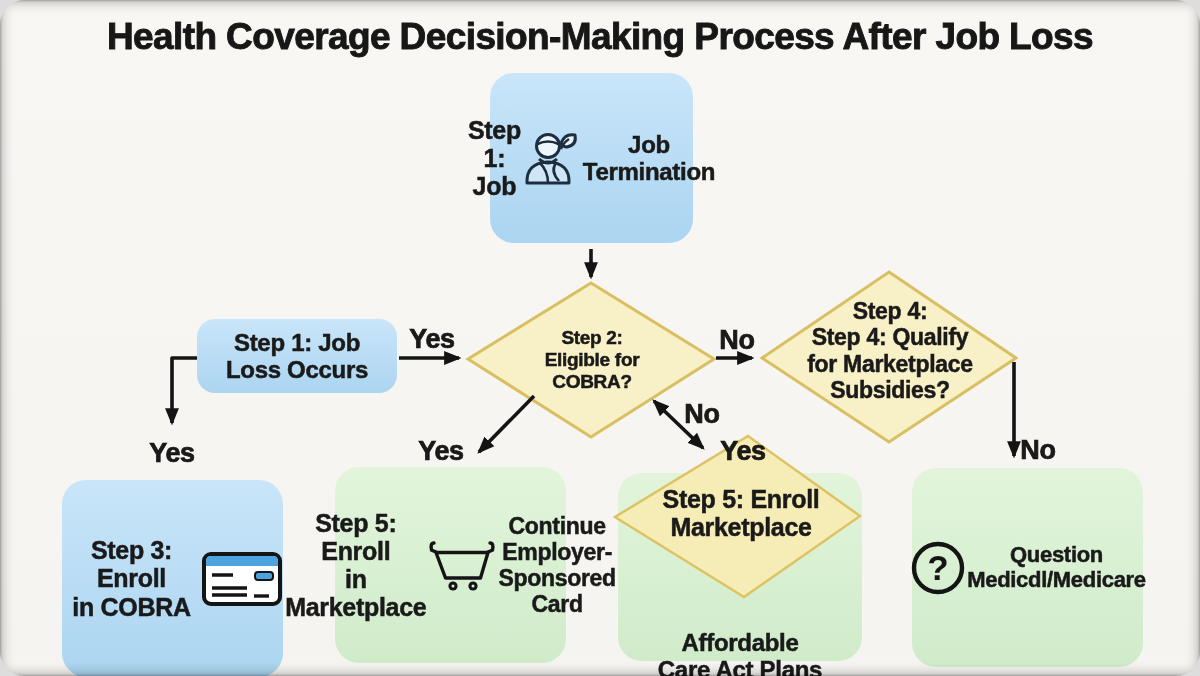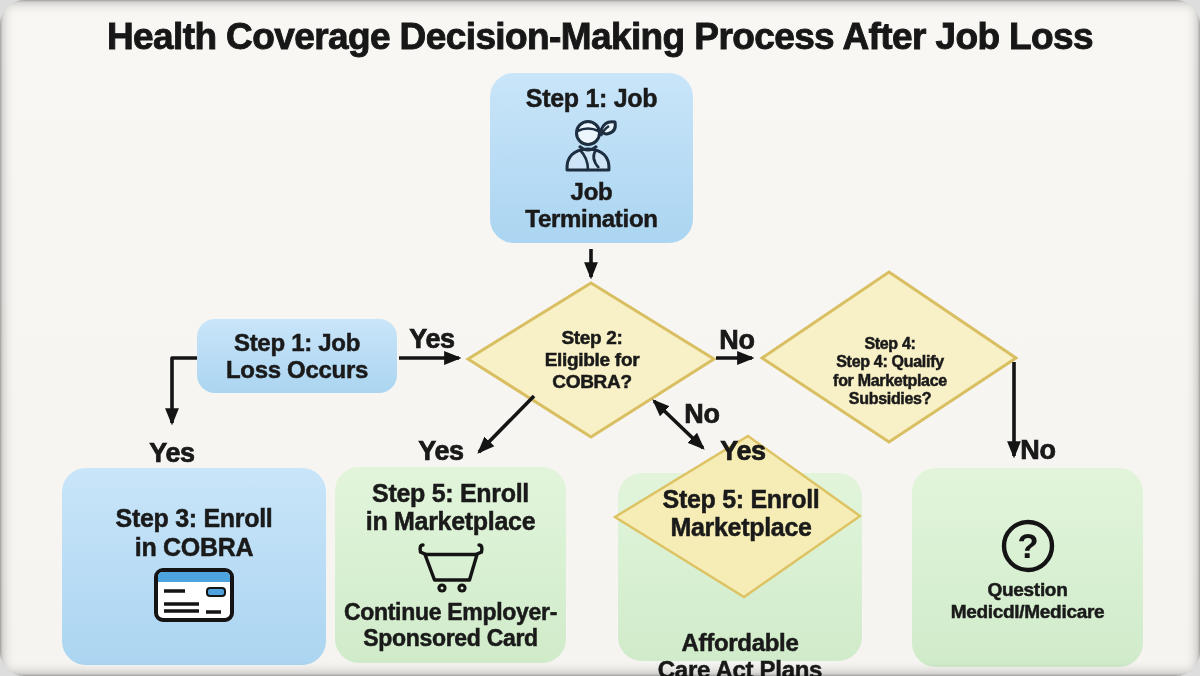--- a/index.html
+++ b/index.html
@@ -21,21 +21,21 @@
   }
   .main-title{
     position:absolute;left:0;top:16px;width:100%;
     text-align:center;
     font-size:37px;font-weight:bold;letter-spacing:-0.6px;
     color:#171717;
     -webkit-text-stroke:0.9px #171717;
   }
   .node{
     position:absolute;
-    display:flex;flex-direction:column;align-items:center;justify-content:center;
+    display:flex;align-items:center;justify-content:center;
     text-align:center;
     font-weight:bold;
   }
   .node-blue{
     background:linear-gradient(180deg,#c9e5f9 0%,#abd5f1 100%);
     border-radius:24px;
   }
   .node-green{
     background:linear-gradient(180deg,#e2f5db 0%,#d0ebca 100%);
     border-radius:24px;
@@ -96,21 +96,21 @@
     <div class="gap4"></div>
     <div class="node-caption">Job
 Termination</div>
   </div>
 
   <div class="node node-blue" style="left:197px;top:319px;width:200px;height:74px;border-radius:18px;">
     <div class="node-title" style="font-size:24px;">Step 1: Job
 Loss Occurs</div>
   </div>
 
-  <div class="node node-blue" style="left:62px;top:468px;width:264px;height:197px;">
+  <div class="node node-blue" style="left:62px;top:480px;width:221px;height:197px;">
     <div class="node-title">Step 3: Enroll
 in COBRA</div>
     <div class="gap6"></div>
     <div class="icon-wrap" style="width:82px;height:56px;">
       <svg width="82" height="56" viewBox="0 0 82 56" fill="none">
         <rect x="3" y="3" width="76" height="50" rx="7" fill="#ffffff" stroke="#141414" stroke-width="4"></rect>
         <path d="M5,10 Q5,5 10,5 H72 Q77,5 77,10 V15 H5 Z" fill="#4da3dd"></path>
         <rect x="54" y="21" width="18" height="8" rx="3" fill="#4da3dd" stroke="#141414" stroke-width="2"></rect>
         <line x1="11" y1="24" x2="32" y2="24" stroke="#141414" stroke-width="3.4"></line>
         <line x1="11" y1="37" x2="46" y2="37" stroke="#141414" stroke-width="3.4"></line>
@@ -145,21 +145,21 @@
 
   <div class="node node-green" style="left:912px;top:468px;width:231px;height:199px;">
     <div class="gap4"></div>
     <div class="icon-wrap" style="width:58px;height:58px;">
       <svg width="58" height="58" viewBox="0 0 58 58" fill="none">
         <circle cx="29" cy="29" r="24" stroke="#141414" stroke-width="4.4" fill="none"></circle>
         <text x="29" y="41" text-anchor="middle" font-family="Liberation Sans, sans-serif" font-size="35" font-weight="bold" fill="#141414">?</text>
       </svg>
     </div>
     <div class="gap4"></div>
-    <div class="node-caption" style="font-size:19px;">Question
+    <div class="node-caption" style="font-size:22px;">Question
 Medicdl/Medicare</div>
   </div>
 
   <svg id="arrow-layer" width="1200" height="676" viewBox="0 0 1200 676">
     <defs>
       <marker id="ah" viewBox="0 0 10 8" refX="8.6" refY="4" markerWidth="4.8" markerHeight="4.8" orient="auto-start-reverse">
         <path d="M0,0 L10,4 L0,8 Z" fill="#141414"></path>
       </marker>
     </defs>
 
@@ -174,21 +174,21 @@
       <path d="M534,396 L479,452" marker-end="url(#ah)"></path>
       <path d="M654,401 L703,448" marker-start="url(#ah)" marker-end="url(#ah)"></path>
       <path d="M716,358 H752" marker-end="url(#ah)"></path>
       <path d="M1014,362 V456" marker-end="url(#ah)"></path>
     </g>
   </svg>
 
   <div class="float-text diamond-text" style="left:592px;top:360px;width:200px;">Step 2:
 Eligible for
 COBRA?</div>
-  <div class="float-text diamond-text" style="left:890px;top:372px;width:230px;font-size:16px;">Step 4:
+  <div class="float-text diamond-text" style="left:890px;top:351px;width:230px;font-size:23px;">Step 4:
 Step 4: Qualify
 for Marketplace
 Subsidies?</div>
 
   <div class="float-text" style="left:741px;top:513px;width:236px;font-size:25px;line-height:1.12;">Step 5: Enroll
 Marketplace</div>
   <div class="float-text" style="left:740px;top:629px;width:236px;font-size:24px;line-height:1.12;margin-top:28px;">Affordable
 Care Act Plans</div>
 
   <div class="float-text edge-label" style="left:432px;top:339px;">Yes</div>

